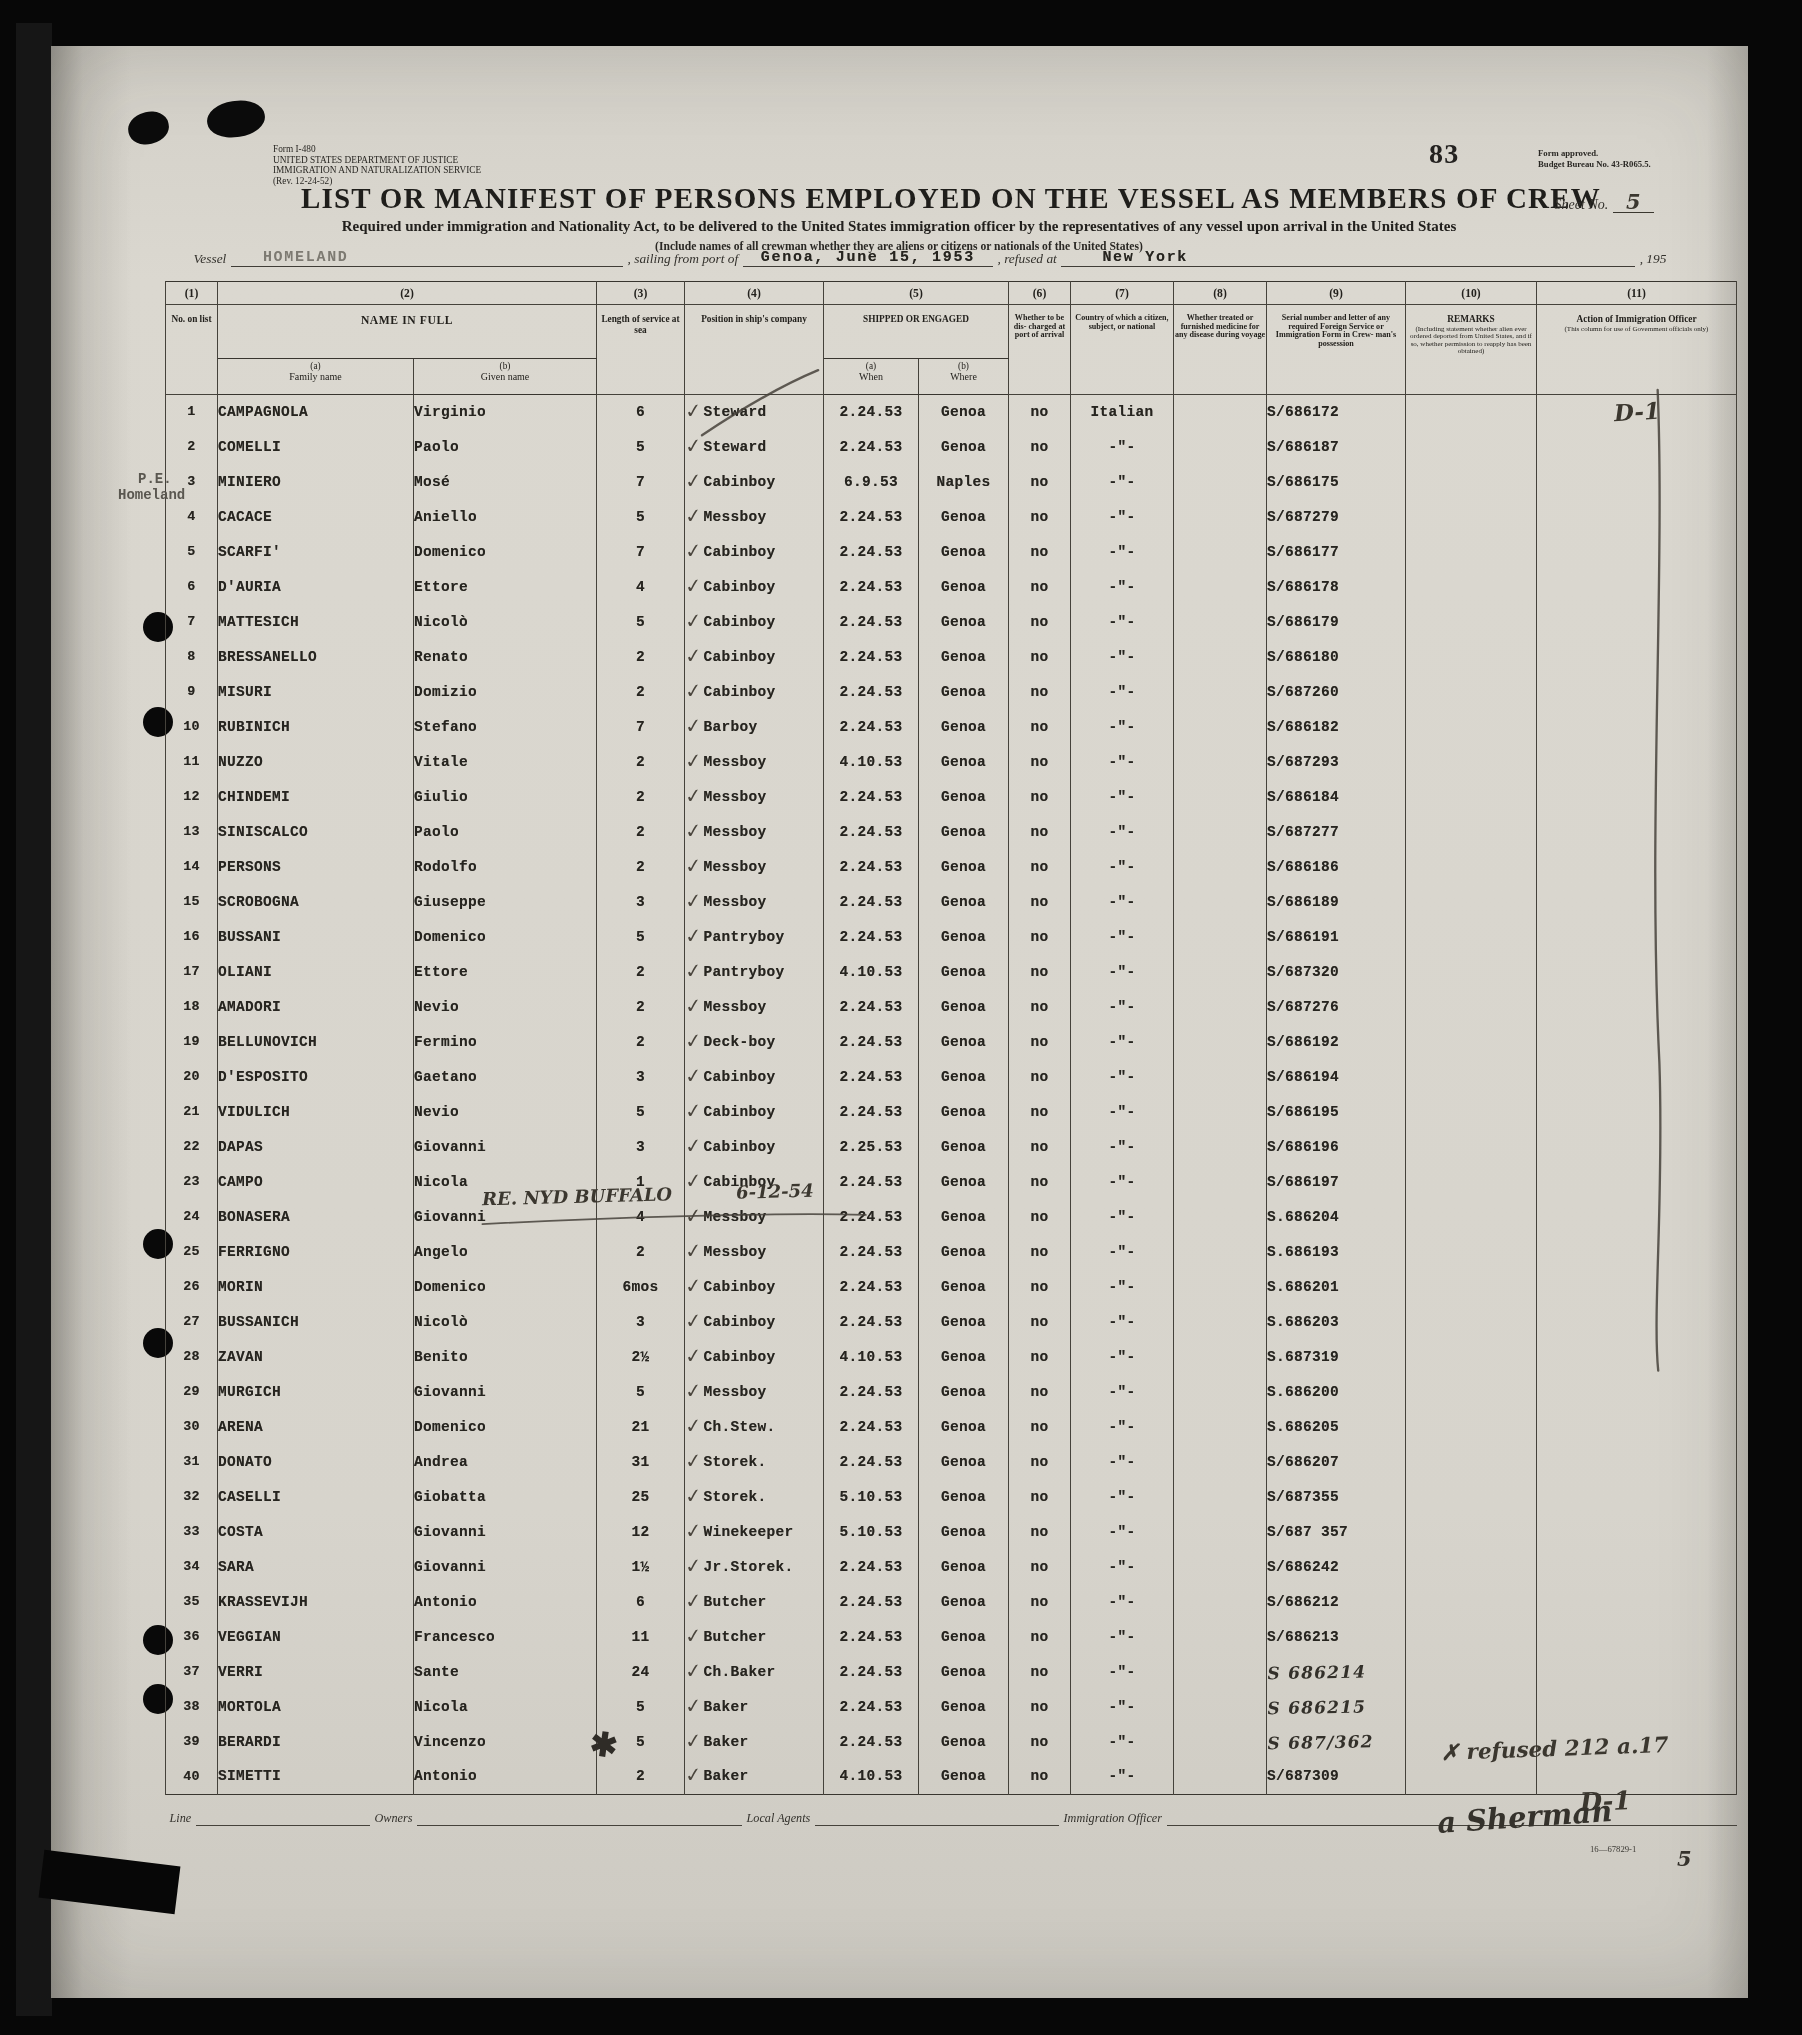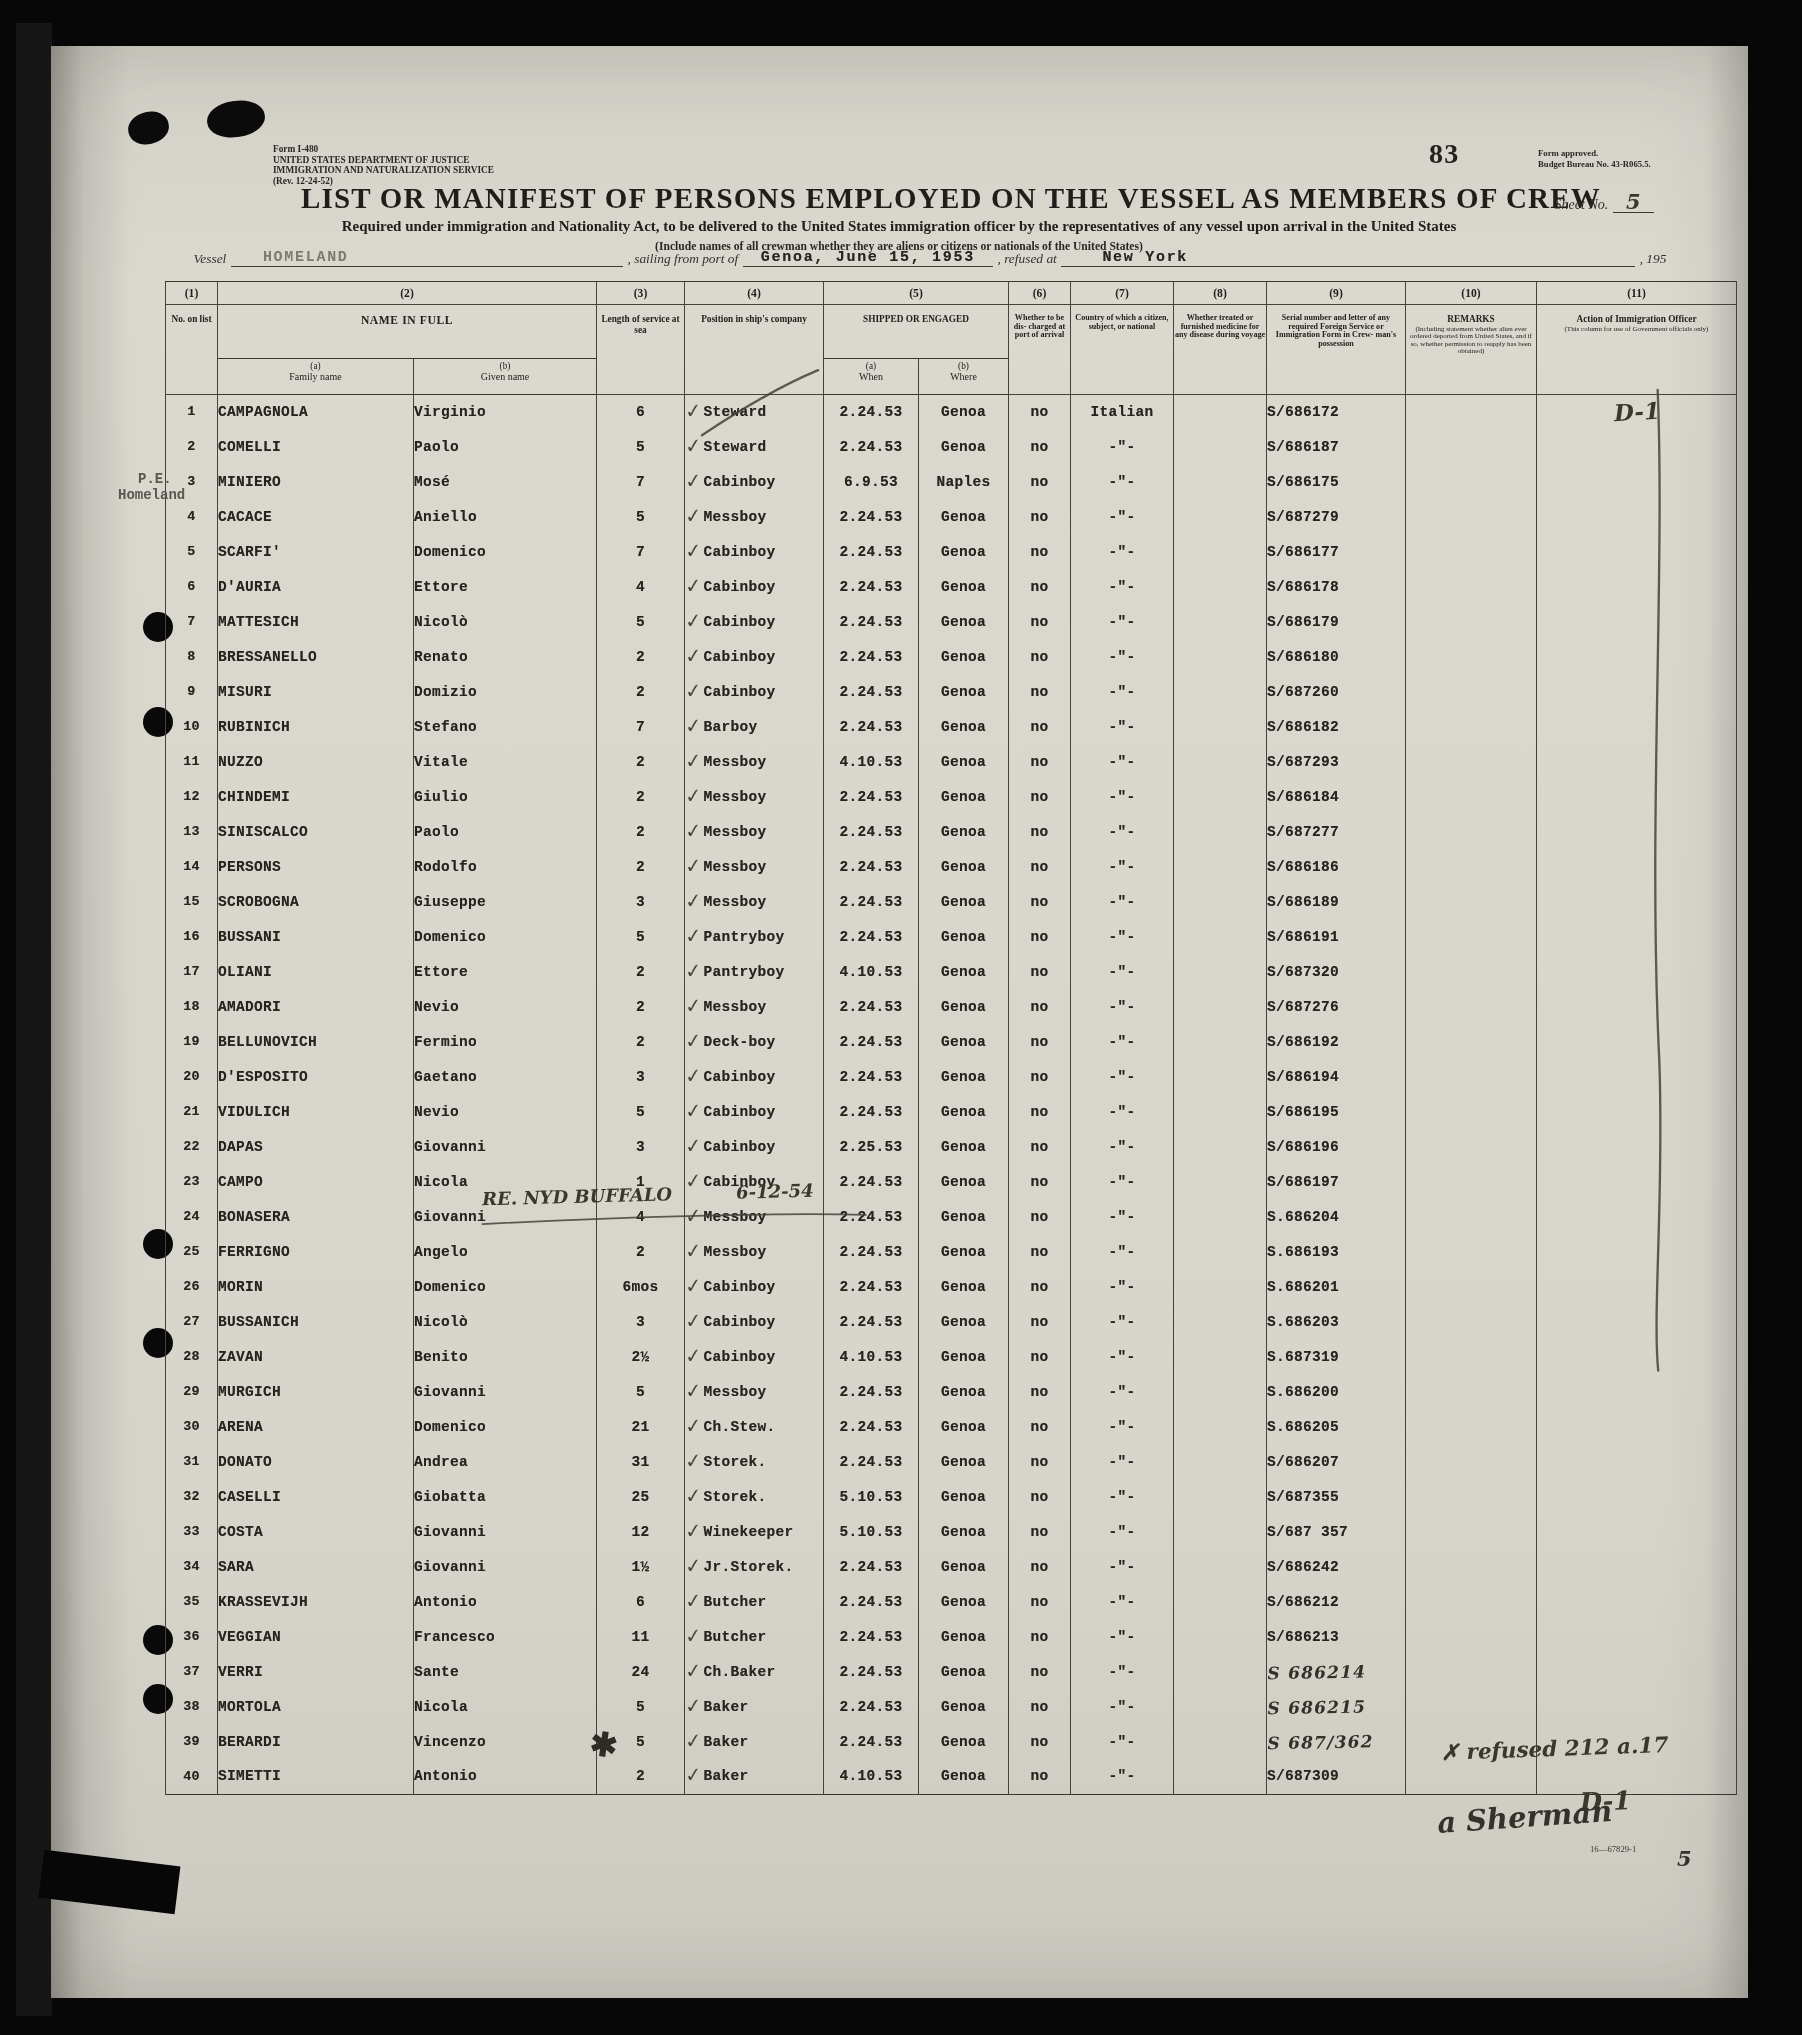--- a/index.html
+++ b/index.html
@@ -26,21 +26,21 @@
     font-family:"Liberation Mono","DejaVu Sans Mono",monospace;
     font-weight:700;color:#26241f;font-size:14.5px;letter-spacing:0.3px;
     text-shadow:0 0 0.6px rgba(30,28,24,.45);
   }
   .tw-gray{color:#7d7a72;text-shadow:none;}
   .hand, .hand-ink{
     font-family:"DejaVu Serif",serif;font-style:italic;color:#3b372f;
   }
   .lbl{font-style:italic;font-size:13.4px;color:#33312c;white-space:nowrap;padding:0 4.6px;}
   
-  .form-id{position:absolute;left:222px;top:98px;font-size:9.3px;font-weight:700;color:#2a2824;line-height:10.5px;}
+  .form-id{position:absolute;left:222px;top:98px;font-size:9.3px;font-weight:400;color:#2a2824;line-height:10.5px;}
   .page-stamp{position:absolute;left:1378px;top:92px;font-size:28px;font-weight:700;color:#242220;letter-spacing:1.2px;}
   .approval{position:absolute;left:1487px;top:102px;font-size:8.7px;font-weight:700;color:#2a2824;line-height:10.5px;}
   .doc-title{
     position:absolute;left:250px;top:136px;width:1243px;text-align:center;
     font-size:29px;font-weight:700;letter-spacing:1.2px;color:#1f1e1b;white-space:nowrap;
   }
   .sheet-no{position:absolute;left:1499px;top:146px;display:flex;align-items:flex-end;}
   .sheet-no .lbl{font-size:14px;}
   .sheet-val{
     display:inline-block;min-width:41px;border-bottom:1.7px solid #3a372f;text-align:center;
@@ -870,15 +870,25 @@
     <span>6-12-54</span>
   </div>
 
   <div class="ann ann-asterisk">✱</div>
   <div class="ann ann-refused">✗ refused 212 a.17</div>
   <div class="ann ann-d1-bottom">D-1</div>
   <div class="ann ann-signature">a Sherman</div>
   <div class="ann ann-page5">5</div>
   <div class="print-code">16—67829-1</div>
 
+  <div class="footer-line">
+    <span class="lbl">Line</span>
+    <span class="ff ff1"></span>
+    <span class="lbl">Owners</span>
+    <span class="ff ff2"></span>
+    <span class="lbl">Local Agents</span>
+    <span class="ff ff3"></span>
+    <span class="lbl">Immigration Officer</span>
+    <span class="ff ff4"></span>
+  </div>
 
 </div>
 
 
 </body></html>

